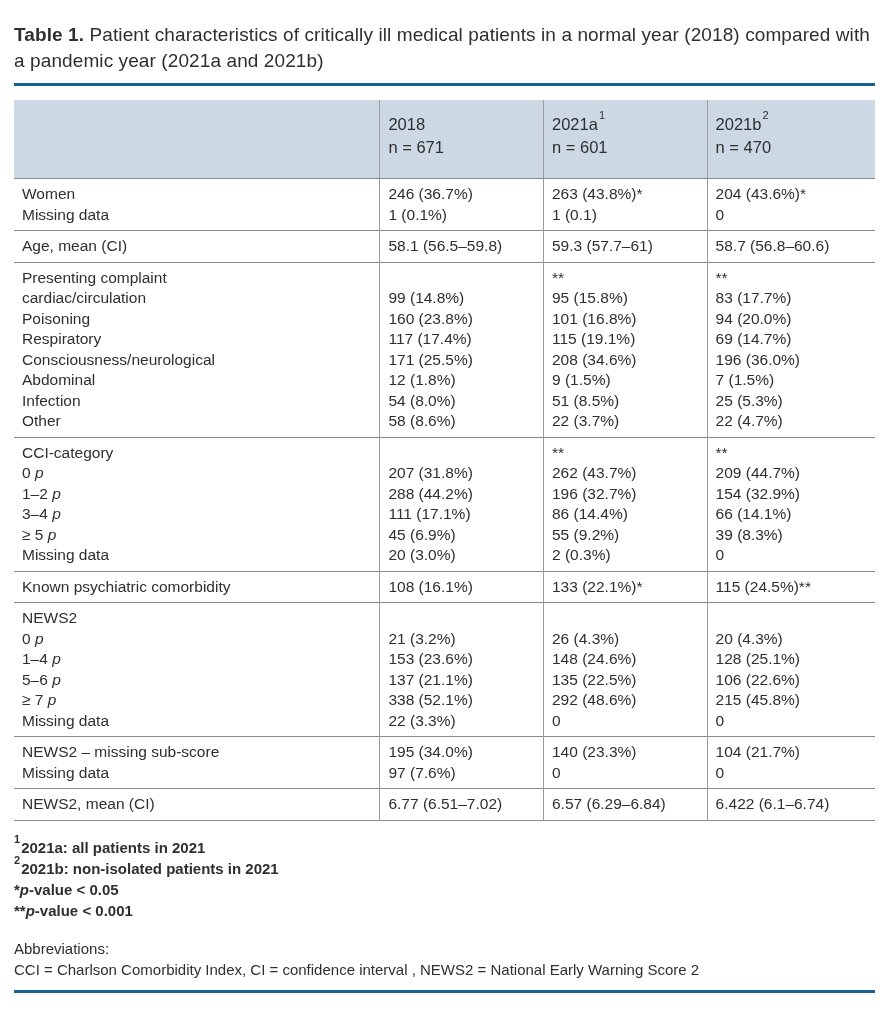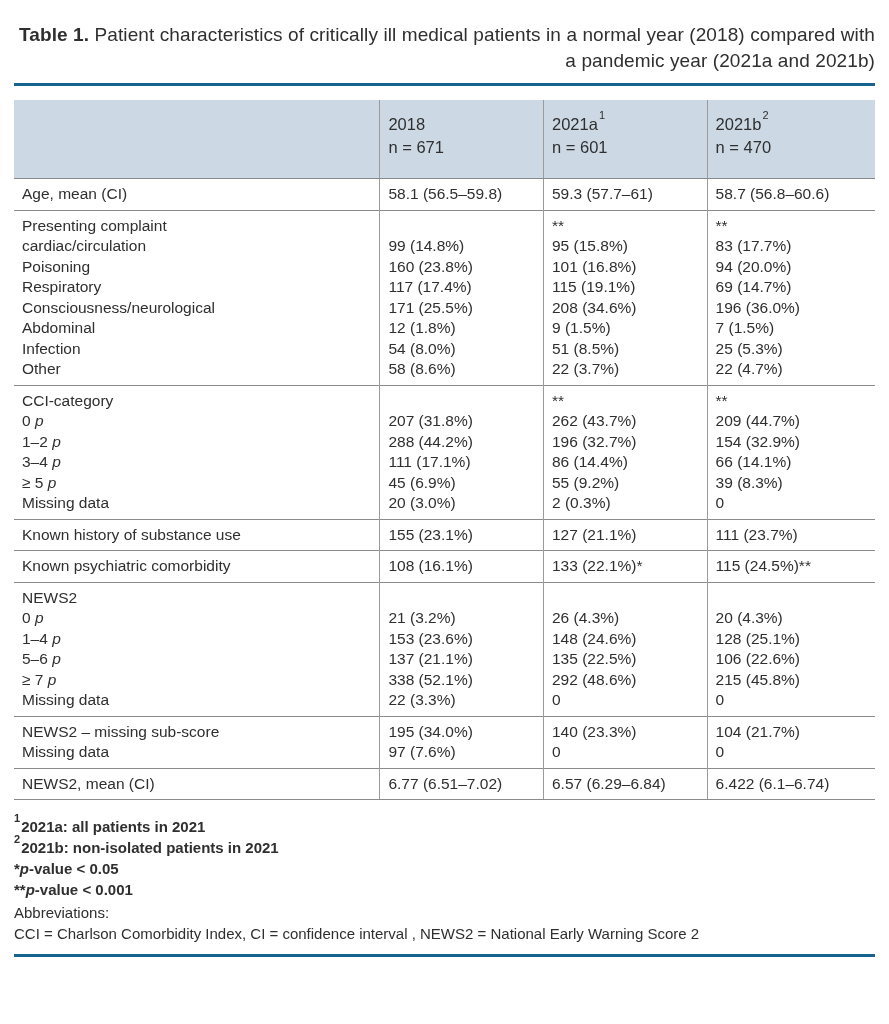--- a/index.html
+++ b/index.html
@@ -9,21 +9,21 @@
     --text:#2f2f2f;
   }
   *{box-sizing:border-box;margin:0;padding:0;}
   html,body{width:889px;height:1024px;overflow:hidden;background:#ffffff;}
   body{
     font-family:"Liberation Sans", sans-serif;
     color:var(--text);
     -webkit-font-smoothing:antialiased;
   }
   .page{padding:22px 14px 0 14px;}
-  .caption{font-size:19px;line-height:26px;letter-spacing:0.1px;text-align:right;}
+  .caption{font-size:19px;line-height:26px;letter-spacing:0.1px;}
   .caption b{font-weight:700;}
   .rule{height:3px;background:var(--accent);margin-top:9px;}
   .rule-bottom{height:3px;background:var(--accent);margin-top:10px;}
   table.main{
     width:100%;
     border-collapse:collapse;
     margin-top:14px;
     font-size:15.5px;
   }
   table.main thead th{
@@ -45,21 +45,21 @@
     padding:5px 8px;
     border-top:1px solid var(--border);
   }
   table.main tbody tr:last-child td{
     border-bottom:1px solid var(--border);
   }
   .line{line-height:20.5px;min-height:20.5px;white-space:nowrap;}
   sup{font-size:11px;line-height:0;position:relative;top:-5px;margin-left:1px;}
   .footnotes{margin-top:16px;font-size:15px;line-height:21px;font-weight:bold;}
   .fn-line sup{top:-4px;margin-left:0;margin-right:1px;}
-  .abbr{margin-top:2px;font-size:15px;line-height:21px;}
+  .abbr{margin-top:17px;font-size:15px;line-height:21px;}
 </style>
 </head>
 <body>
 
 <div class="page">
 
   <div class="caption"><b>Table 1.</b><span> Patient characteristics of critically ill medical patients in a normal year (2018) compared with a pandemic year (2021a and 2021b)</span></div>
 
   <div class="rule"></div>
 
@@ -83,20 +83,38 @@
         </th>
         <th>
           <div class="hline"><span>2021b</span><sup>2</sup></div>
           <div class="hline">n = 470</div>
         </th>
       </tr>
     </thead>
     <tbody>
         <tr>
           <td>
+            <div class="line">Women</div>
+            <div class="line">Missing data</div>
+          </td>
+          <td>
+            <div class="line">246 (36.7%)</div>
+            <div class="line">1 (0.1%)</div>
+          </td>
+          <td>
+            <div class="line">263 (43.8%)*</div>
+            <div class="line">1 (0.1)</div>
+          </td>
+          <td>
+            <div class="line">204 (43.6%)*</div>
+            <div class="line">0</div>
+          </td>
+        </tr>
+        <tr>
+          <td>
             <div class="line">Age, mean (CI)</div>
           </td>
           <td>
             <div class="line">58.1 (56.5–59.8)</div>
           </td>
           <td>
             <div class="line">59.3 (57.7–61)</div>
           </td>
           <td>
             <div class="line">58.7 (56.8–60.6)</div>
@@ -173,34 +191,20 @@
             <div class="line">**</div>
             <div class="line">209 (44.7%)</div>
             <div class="line">154 (32.9%)</div>
             <div class="line">66 (14.1%)</div>
             <div class="line">39 (8.3%)</div>
             <div class="line">0</div>
           </td>
         </tr>
         <tr>
           <td>
-            <div class="line">Known history of substance use</div>
-          </td>
-          <td>
-            <div class="line">155 (23.1%)</div>
-          </td>
-          <td>
-            <div class="line">127 (21.1%)</div>
-          </td>
-          <td>
-            <div class="line">111 (23.7%)</div>
-          </td>
-        </tr>
-        <tr>
-          <td>
             <div class="line">Known psychiatric comorbidity</div>
           </td>
           <td>
             <div class="line">108 (16.1%)</div>
           </td>
           <td>
             <div class="line">133 (22.1%)*</div>
           </td>
           <td>
             <div class="line">115 (24.5%)**</div>

